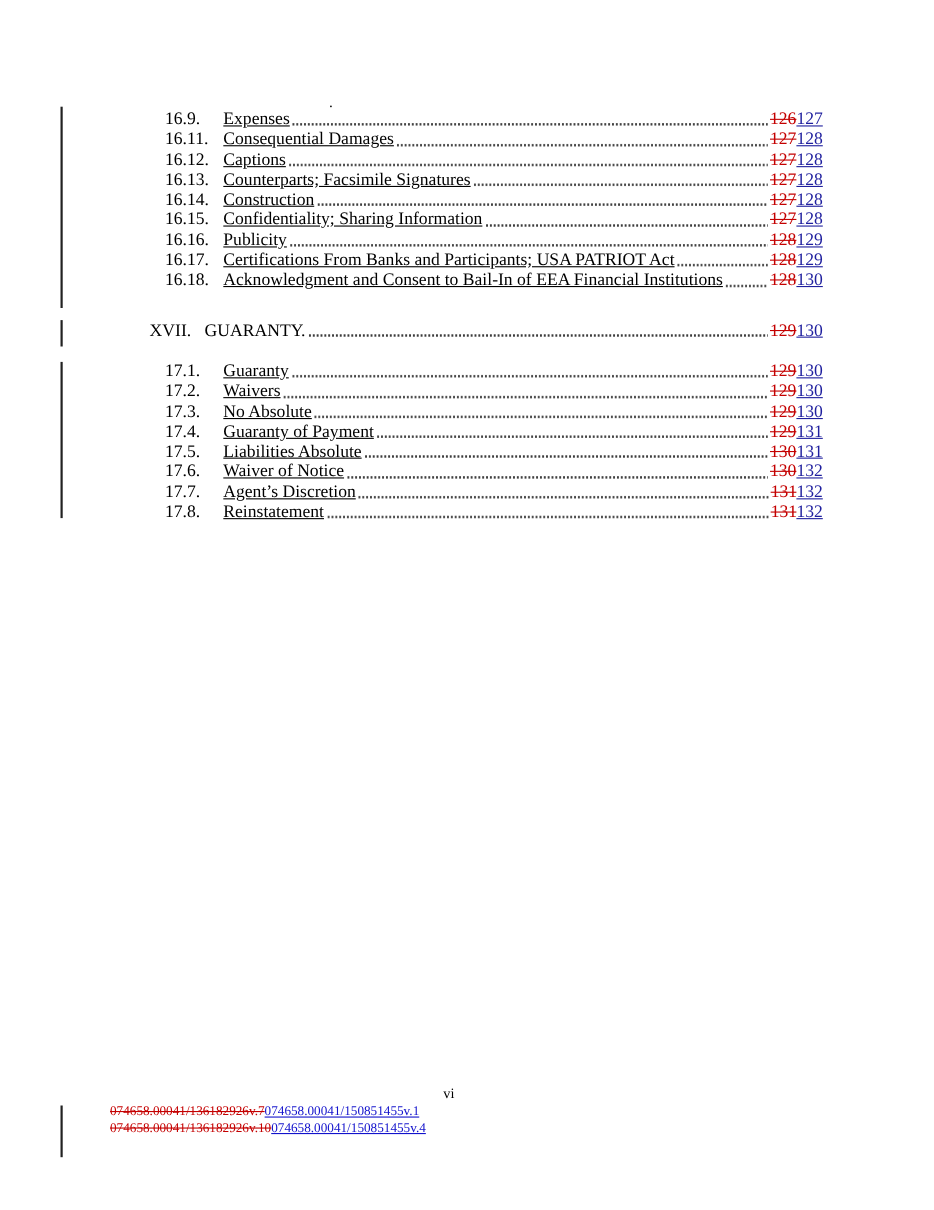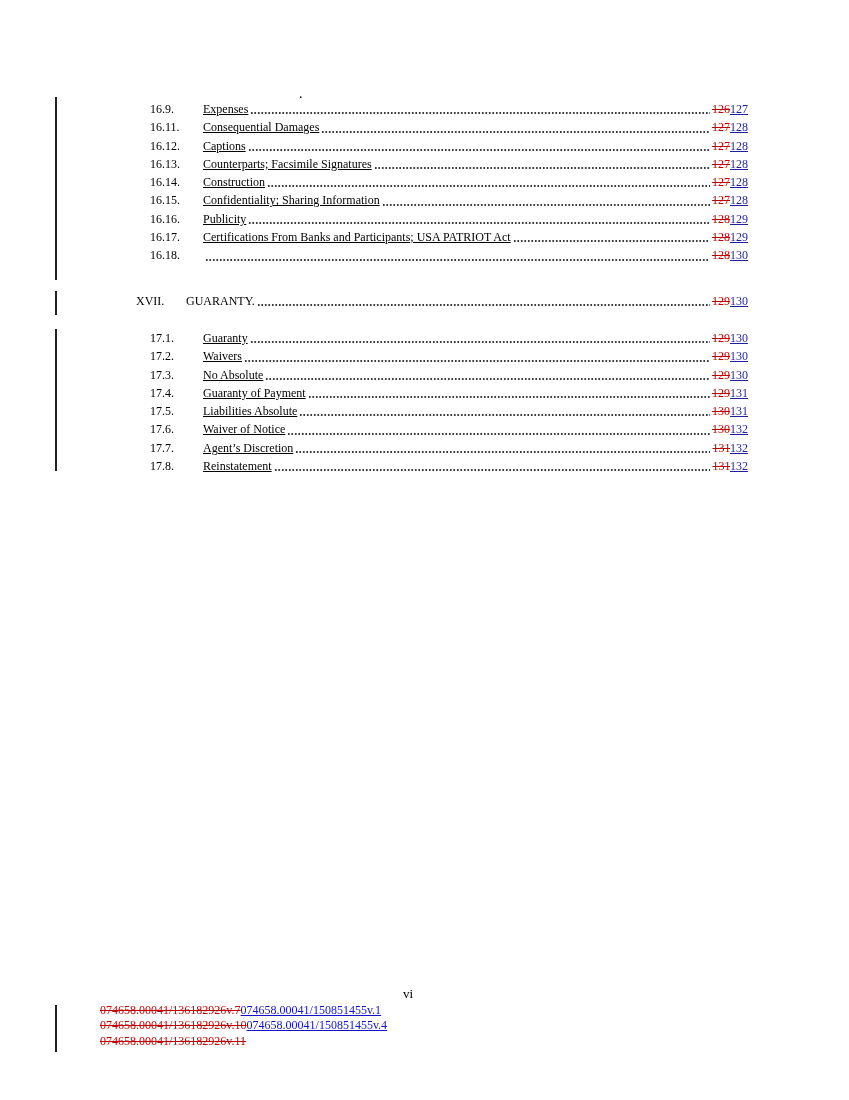--- a/index.html
+++ b/index.html
@@ -25,21 +25,21 @@
   }
 
   .toc-block { position:absolute; left:100px; width:648px; }
   #toc-16 { top:100px; }
   #sec17-heading { top:292px; }
   #toc-17 { top:329px; }
 
   .toc-row {
     display:flex; align-items:flex-end;
     height:18.3px; line-height:18.3px;
-    font-size:12px; white-space:nowrap;
+    font-size:16px; white-space:nowrap;
   }
   .toc-row .num { flex:none; }
   .toc-row.sub .num { margin-left:50px; width:53px; }
   .toc-row.heading .num { width:50px;margin-left:36px; }
   .toc-row .title { flex:none; text-decoration:underline; }
   .toc-row.heading .title { text-decoration:none; }
   .leader {
     flex:1 1 auto; align-self:stretch; min-width:10px;
     margin:0 2px 0 2px;
     background-image:radial-gradient(circle, #3c3c3c 0.8px, transparent 0.95px);
@@ -116,20 +116,21 @@
       <span class="pg"><span class="old-pg">128</span><span class="new-pg">129</span></span>
     </div>
     <div class="toc-row sub">
       <span class="num">16.17.</span>
       <span class="title">Certifications From Banks and Participants; USA PATRIOT Act</span>
       <span class="leader"></span>
       <span class="pg"><span class="old-pg">128</span><span class="new-pg">129</span></span>
     </div>
     <div class="toc-row sub">
       <span class="num">16.18.</span>
+      <span class="title">Acknowledgment and Consent to Bail-In of EEA Financial Institutions</span>
       <span class="leader"></span>
       <span class="pg"><span class="old-pg">128</span><span class="new-pg">130</span></span>
     </div>
   </div>
 
 <div class="toc-block" id="sec17-heading">
   <div class="toc-row heading">
     <span class="num">XVII.</span>
     <span class="title">GUARANTY.</span>
     <span class="leader"></span>
@@ -185,14 +186,13 @@
       <span class="title">Reinstatement</span>
       <span class="leader"></span>
       <span class="pg"><span class="old-pg">131</span><span class="new-pg">132</span></span>
     </div>
   </div>
 
 <div id="footer-vi">vi</div>
 <div id="footer-lines">
     <div class="doc-line"><span class="del">074658.00041/136182926v.7</span><span class="ins">074658.00041/150851455v.1</span></div>
     <div class="doc-line"><span class="del">074658.00041/136182926v.10</span><span class="ins">074658.00041/150851455v.4</span></div>
-    <div class="doc-line"><span class="del">074658.00041/136182926v.11</span><span class="ins"></span></div>
   </div>
 
 </body></html>

